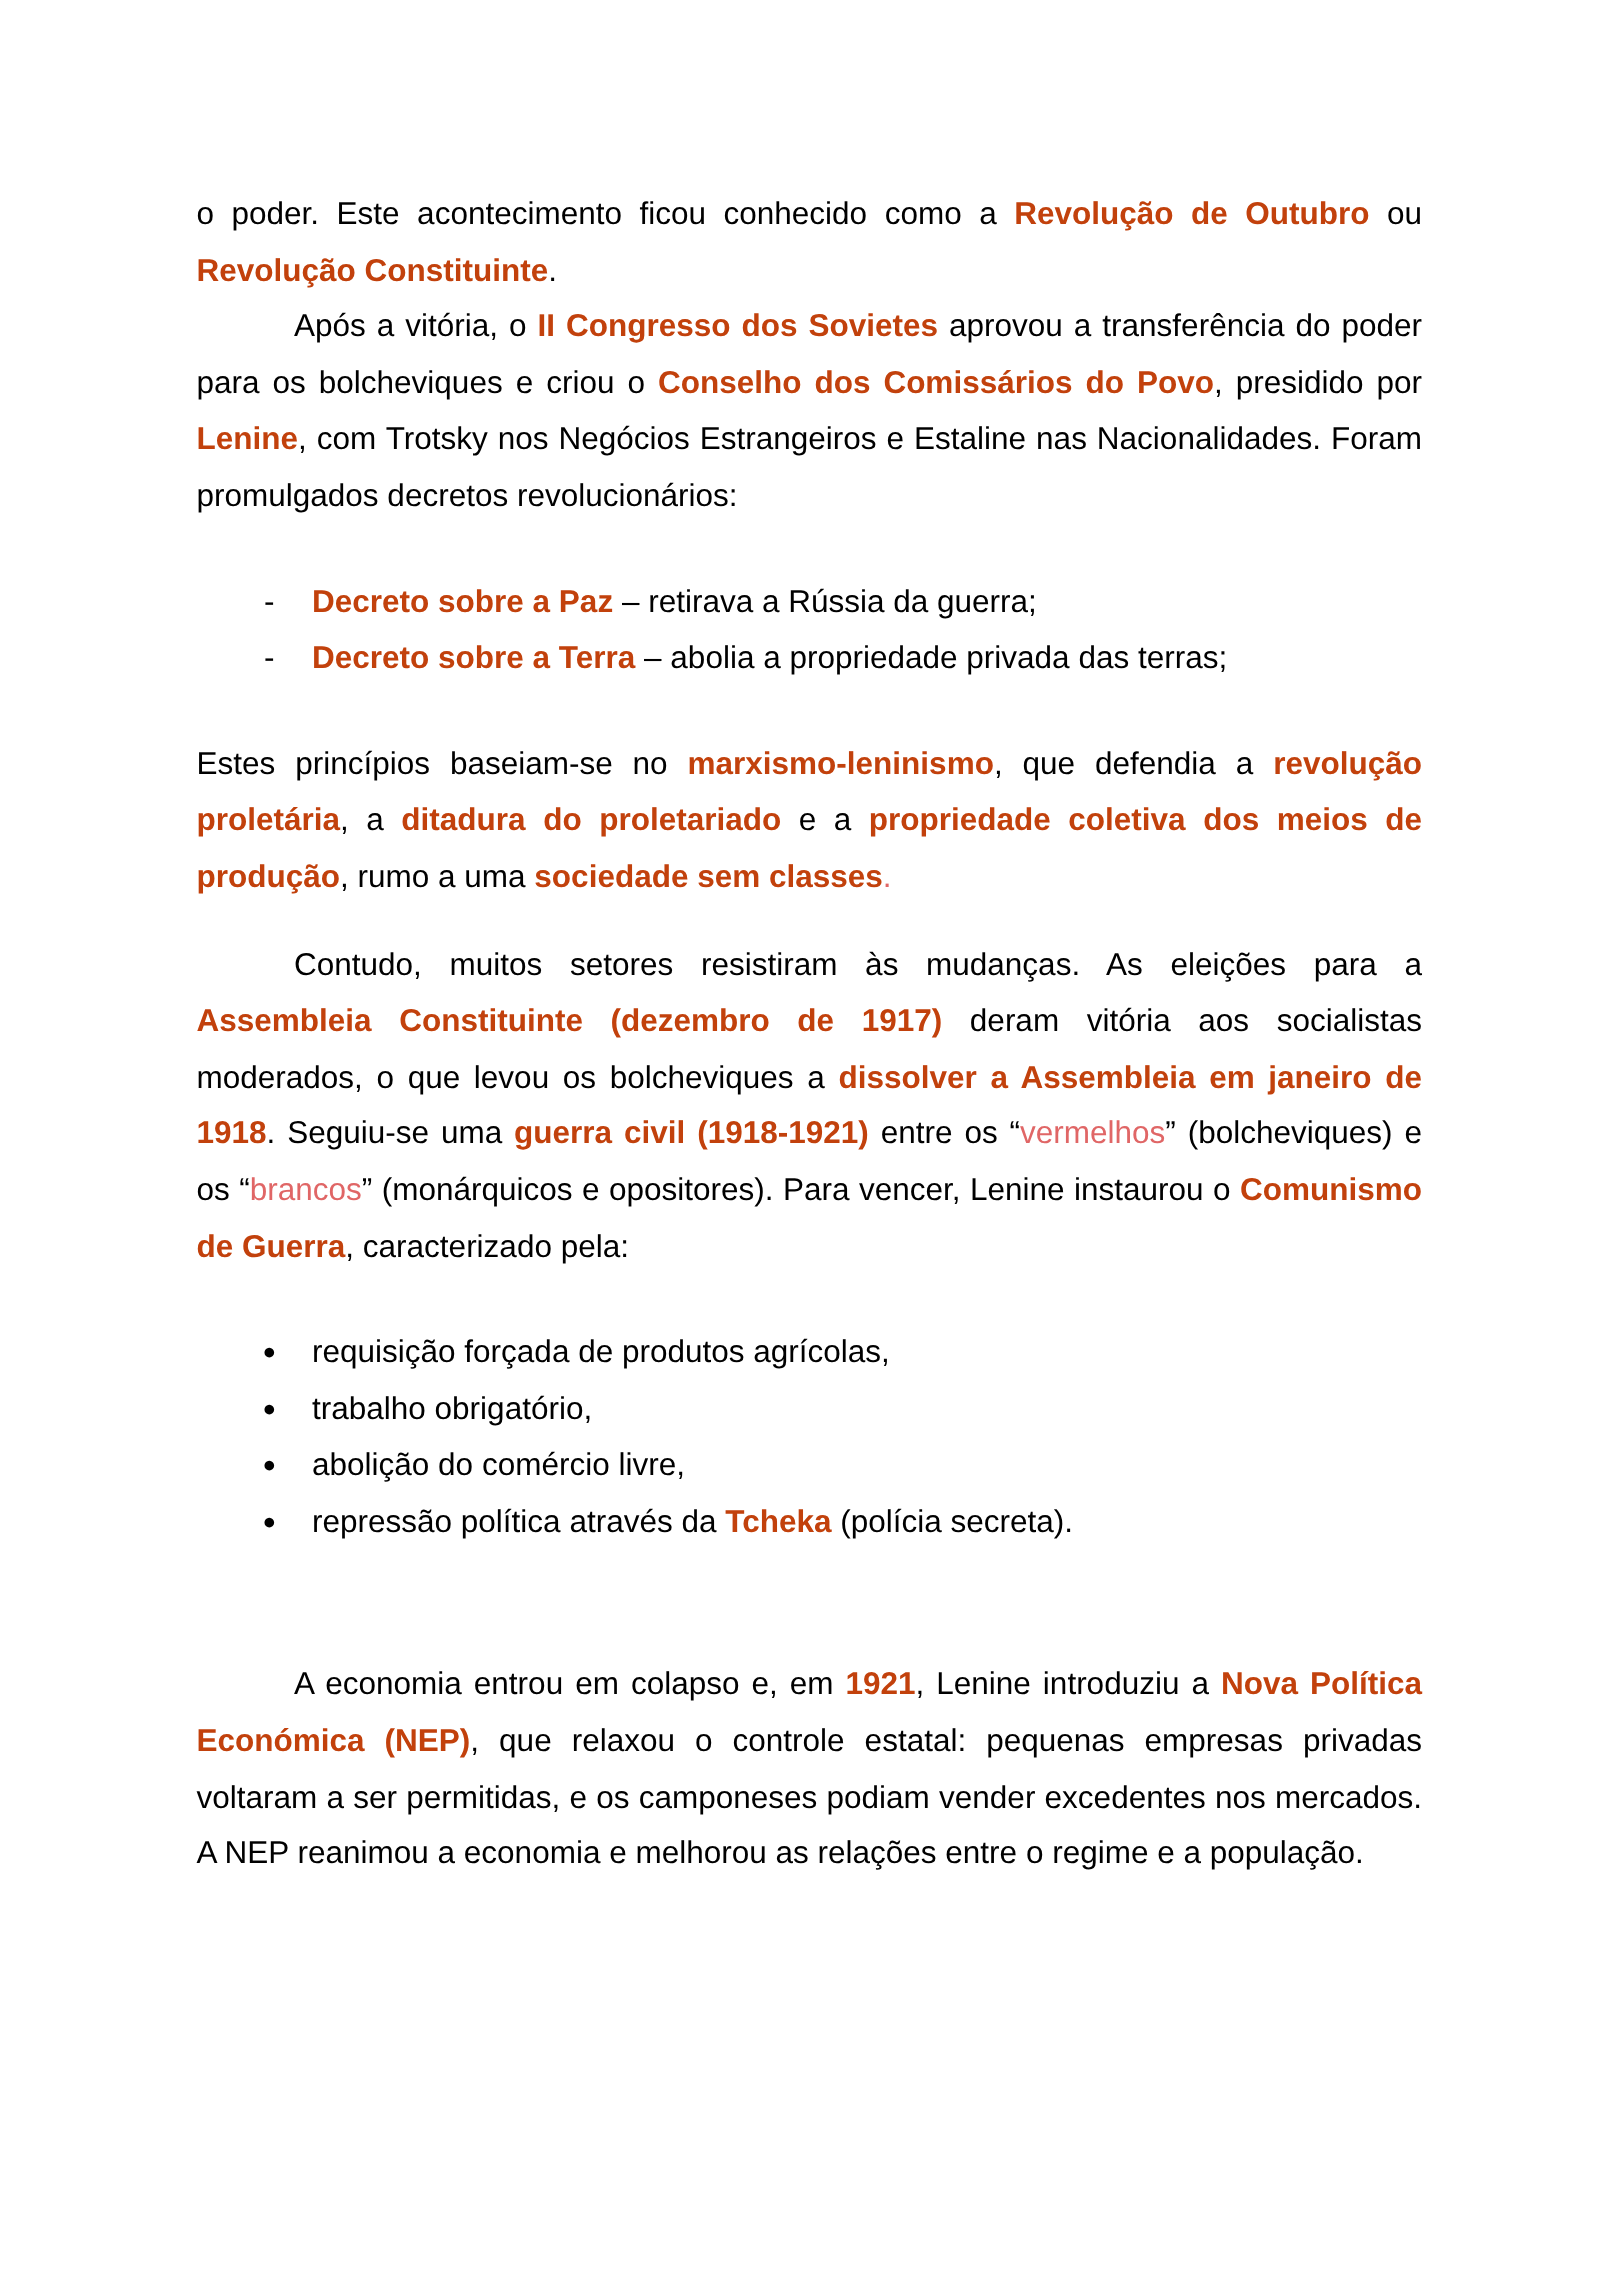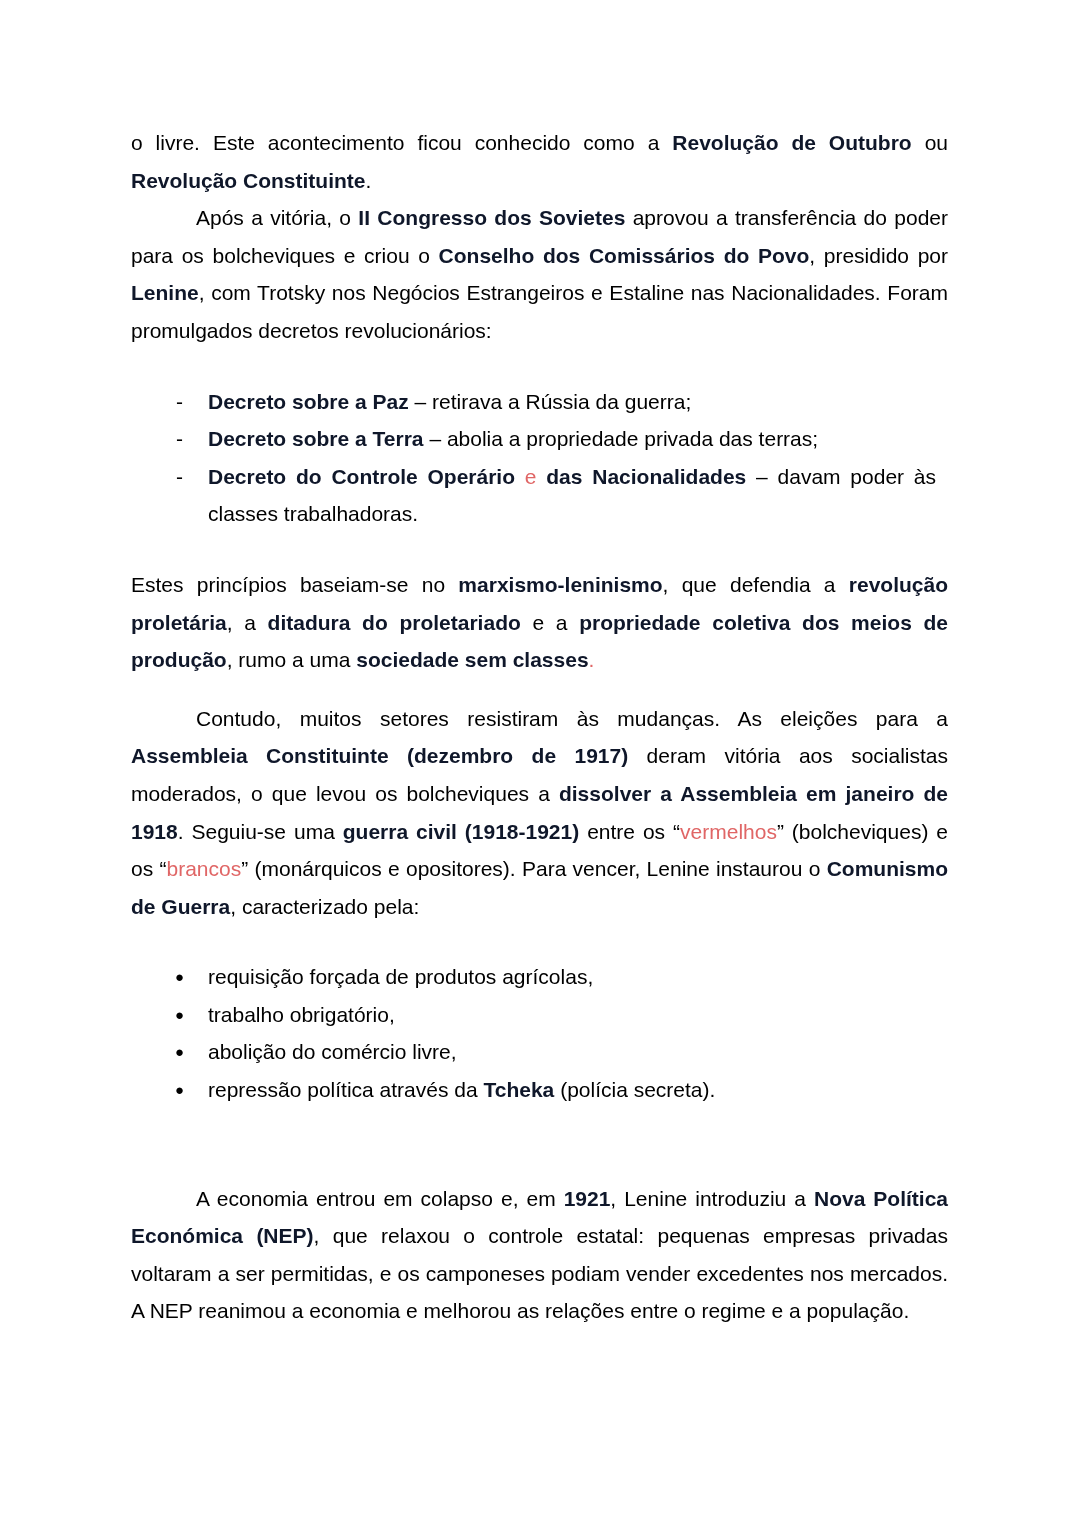--- a/index.html
+++ b/index.html
@@ -4,44 +4,43 @@
   <style>
     html, body { margin: 0; padding: 0; background: #ffffff; }
     body { width: 1080px; height: 1525px; position: relative; overflow: hidden; }
     .page {
       position: absolute; left: 131px; top: 124px; width: 817px;
       font-family: "Liberation Sans", sans-serif;
       font-size: 21px; line-height: 37.6px; color: #000000;
     }
     p { margin: 0; text-align: justify; }
     .indent { text-indent: 65px; }
-    .hl { color: #0f172a; font-weight: bold; }
+    .hl { color: #c2410c; font-weight: bold; }
     .hln { color: #e06666; font-weight: normal; }
     .gap { height: 21px; }
     .gap-big { height: 59px; }
     ul.dash, ul.dot { list-style: none; margin: 12px; padding: 0; }
     ul.dash li, ul.dot li { position: relative; padding-left: 65px; text-align: justify; }
     ul.dash li::before { content: "-"; position: absolute; left: 33px; top: 0; }
     ul.dot li::before { content: "\25CF"; position: absolute; left: 32px; top: 0; font-size: 15px; }
   </style>
 </head>
 <body>
 
 <div class="page">
 
-  <p><span>o livre. Este acontecimento ficou conhecido como a </span><span class="hl">Revolução de Outubro</span><span> ou </span><span class="hl">Revolução Constituinte</span><span>.</span></p>
+  <p><span>o poder. Este acontecimento ficou conhecido como a </span><span class="hl">Revolução de Outubro</span><span> ou </span><span class="hl">Revolução Constituinte</span><span>.</span></p>
 
   <p class="indent"><span>Após a vitória, o </span><span class="hl">II Congresso dos Sovietes</span><span> aprovou a transferência do poder para os bolcheviques e criou o </span><span class="hl">Conselho dos Comissários do Povo</span><span>, presidido por </span><span class="hl">Lenine</span><span>, com Trotsky nos Negócios Estrangeiros e Estaline nas Nacionalidades. Foram promulgados decretos revolucionários:</span></p>
 
   <div class="gap"></div>
 
   <ul class="dash">
     <li><span class="hl">Decreto sobre a Paz</span><span> – retirava a Rússia da guerra;</span></li>
     <li><span class="hl">Decreto sobre a Terra</span><span> – abolia a propriedade privada das terras;</span></li>
-    <li><span class="hl">Decreto do Controle Operário</span><span class="hln"> e </span><span class="hl">das Nacionalidades</span><span> – davam poder às classes trabalhadoras.</span></li>
   </ul>
 
   <div class="gap"></div>
 
   <p><span>Estes princípios baseiam-se no </span><span class="hl">marxismo-leninismo</span><span>, que defendia a </span><span class="hl">revolução proletária</span><span>, a </span><span class="hl">ditadura do proletariado</span><span> e a </span><span class="hl">propriedade coletiva dos meios de produção</span><span>, rumo a uma </span><span class="hl">sociedade sem classes</span><span class="hln">.</span></p>
 
   <div class="gap"></div>
 
   <p class="indent"><span>Contudo, muitos setores resistiram às mudanças. As eleições para a </span><span class="hl">Assembleia Constituinte (dezembro de 1917)</span><span> deram vitória aos socialistas moderados, o que levou os bolcheviques a </span><span class="hl">dissolver a Assembleia em janeiro de 1918</span><span>. Seguiu-se uma </span><span class="hl">guerra civil (1918-1921)</span><span> entre os “</span><span class="hln">vermelhos</span><span>” (bolcheviques) e os “</span><span class="hln">brancos</span><span>” (monárquicos e opositores). Para vencer, Lenine instaurou o </span><span class="hl">Comunismo de Guerra</span><span>, caracterizado pela:</span></p>
 

